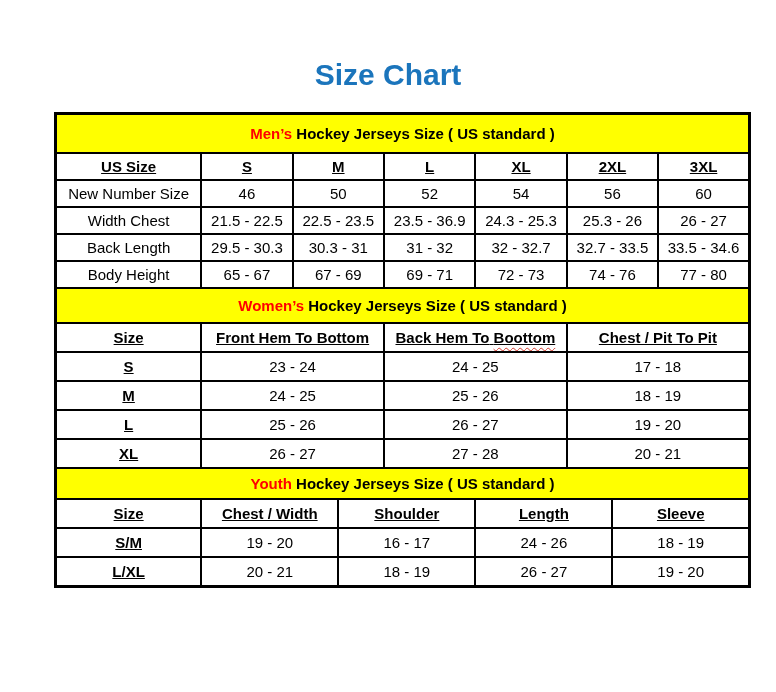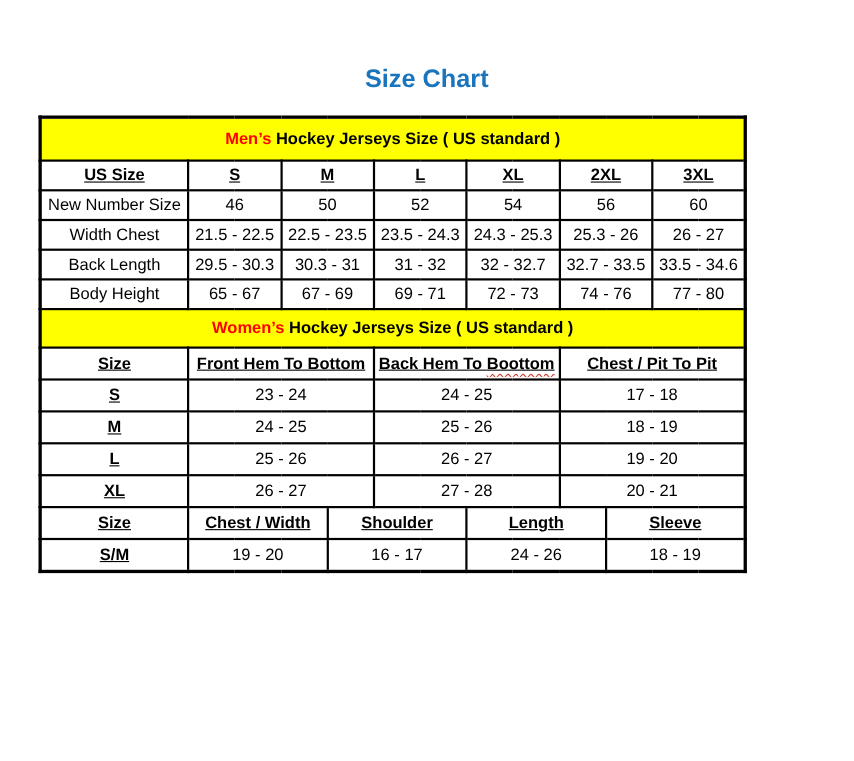--- a/index.html
+++ b/index.html
@@ -14,29 +14,29 @@
     background: #ffffff;
     width: 776px;
     height: 692px;
     overflow: hidden;
     font-family: "Liberation Sans", sans-serif;
     color: #000;
   }
   .page-title {
     text-align: center;
     color: var(--title-blue);
-    font-size: 23px;
+    font-size: 30px;
     font-weight: bold;
     margin: 58px 0 20px 0;
   }
   table.size-chart {
     border-collapse: collapse;
     table-layout: fixed;
-    width: 644px;
-    margin-left: 35px;
+    width: 697px;
+    margin-left: 54px;
     border: 3px solid var(--line-black);
   }
   table.size-chart td, table.size-chart th {
     border: 2px solid var(--line-black);
     text-align: center;
     vertical-align: middle;
     padding: 0;
     font-size: 15px;
     overflow: hidden;
     white-space: nowrap;
@@ -107,21 +107,21 @@
       <td colspan="2">50</td>
       <td colspan="2">52</td>
       <td colspan="2">54</td>
       <td colspan="2">56</td>
       <td colspan="2">60</td>
     </tr>
     <tr class="r-men">
       <td>Width Chest</td>
       <td colspan="2">21.5 - 22.5</td>
       <td colspan="2">22.5 - 23.5</td>
-      <td colspan="2">23.5 - 24.3</td>
+      <td colspan="2">23.5 - 36.9</td>
       <td colspan="2">24.3 - 25.3</td>
       <td colspan="2">25.3 - 26</td>
       <td colspan="2">26 - 27</td>
     </tr>
     <tr class="r-men">
       <td>Back Length</td>
       <td colspan="2">29.5 - 30.3</td>
       <td colspan="2">30.3 - 31</td>
       <td colspan="2">31 - 32</td>
       <td colspan="2">32 - 32.7</td>
@@ -168,29 +168,42 @@
       <td colspan="4">26 - 27</td>
       <td colspan="4">19 - 20</td>
     </tr>
     <tr class="r-wom">
       <th>XL</th>
       <td colspan="4">26 - 27</td>
       <td colspan="4">27 - 28</td>
       <td colspan="4">20 - 21</td>
     </tr>
 
+    <tr>
+      <td colspan="13" class="sec-hdr you">
+        <span class="sec-accent">Youth</span>
+        <span>Hockey Jerseys Size ( US standard )</span>
+      </td>
+    </tr>
     <tr class="r-you">
       <th>Size</th>
       <th colspan="3">Chest / Width</th>
       <th colspan="3">Shoulder</th>
       <th colspan="3">Length</th>
       <th colspan="3">Sleeve</th>
     </tr>
     <tr class="r-you">
       <th>S/M</th>
       <td colspan="3">19 - 20</td>
       <td colspan="3">16 - 17</td>
       <td colspan="3">24 - 26</td>
       <td colspan="3">18 - 19</td>
     </tr>
+    <tr class="r-you">
+      <th>L/XL</th>
+      <td colspan="3">20 - 21</td>
+      <td colspan="3">18 - 19</td>
+      <td colspan="3">26 - 27</td>
+      <td colspan="3">19 - 20</td>
+    </tr>
 
   </tbody>
 </table>
 
 </body></html>

